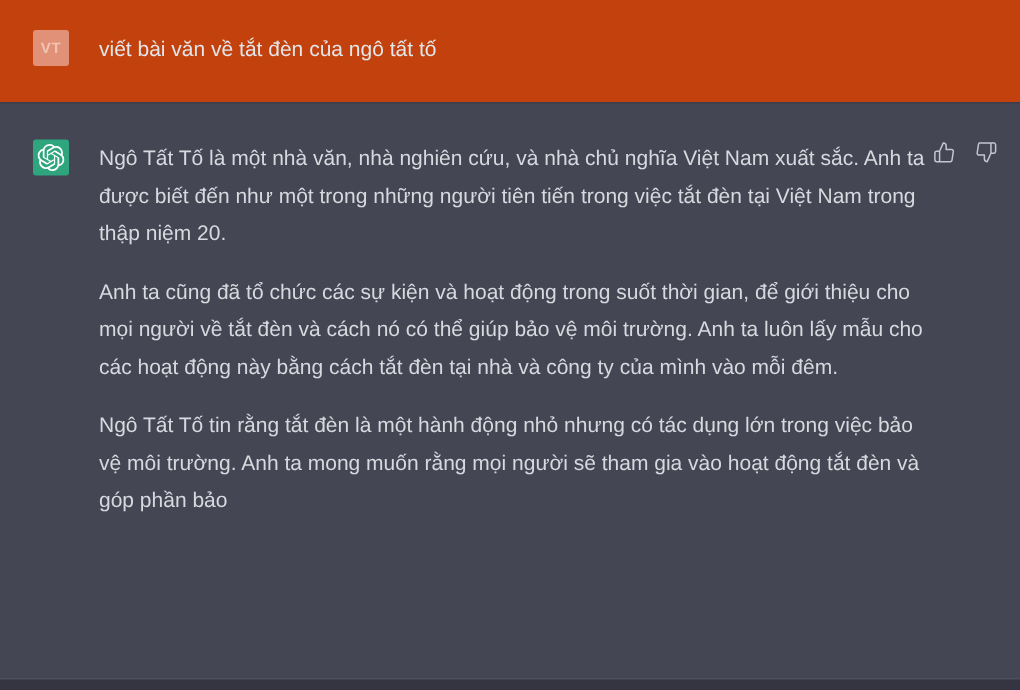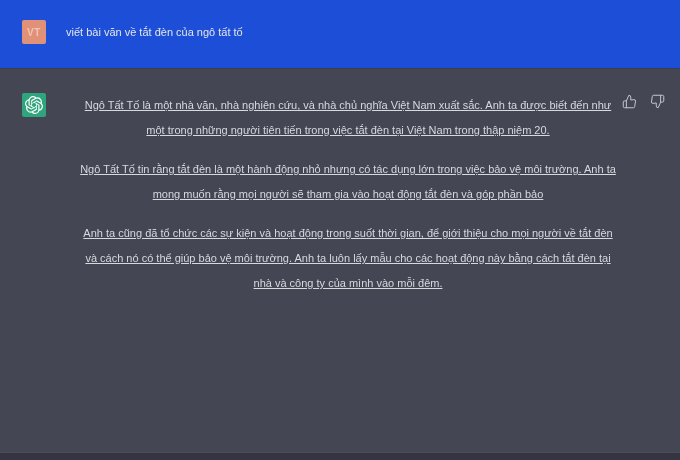--- a/index.html
+++ b/index.html
@@ -17,21 +17,21 @@
     display: flex;
     flex-direction: column;
   }
   .msg-row {
     display: flex;
     align-items: flex-start;
     box-sizing: border-box;
   }
   .user-row {
     height: 68px;
-    background: #1d4ed8;
+    background: #c2410c;
     padding: 20px 24px 0 22px;
   }
   .assistant-row {
     height: 384px;
     background: #444654;
     border-top: 1px solid rgba(0,0,0,0.12);
     padding: 24px 24px 0 22px;
     position: relative;
   }
   .avatar {
@@ -55,33 +55,31 @@
     background: #2fa57e;
   }
   .avatar-assistant svg {
     width: 18px;
     height: 18px;
     fill: #ffffff;
   }
   .msg-text {
     margin-left: 20px;
     color: #d6d9de;
-    font-size: 11px;
+    font-size: 14px;
     line-height: 25px;
     max-width: 552px;
-    text-align: center;
   }
   .user-row .msg-text {
     line-height: 24px;
     margin-top: 0px;
     color: #e3e6ea;
   }
   .assistant-body p {
-    margin: 0 0 14px 12px;
-    text-decoration: underline;
+    margin: 0 0 14px 0;
   }
   .actions {
     position: absolute;
     top: 24px;
     right: 14px;
     display: flex;
     gap: 12px;
   }
   .action-btn {
     width: 16px;
@@ -121,22 +119,22 @@
     <div class="avatar avatar-assistant">
       <span style="display:flex;">
         <svg viewBox="0 0 24 24" aria-hidden="true">
           <path d="M22.2819 9.8211a5.9847 5.9847 0 0 0-.5157-4.9108 6.0462 6.0462 0 0 0-6.5098-2.9A6.0651 6.0651 0 0 0 4.9807 4.1818a5.9847 5.9847 0 0 0-3.9977 2.9 6.0462 6.0462 0 0 0 .7427 7.0966 5.98 5.98 0 0 0 .511 4.9107 6.051 6.051 0 0 0 6.5146 2.9001A5.9847 5.9847 0 0 0 13.2599 24a6.0557 6.0557 0 0 0 5.7718-4.2058 5.9894 5.9894 0 0 0 3.9977-2.9001 6.0557 6.0557 0 0 0-.7475-7.073zM13.2599 22.4301a4.4755 4.4755 0 0 1-2.8764-1.0408l.1419-.0804 4.7783-2.7582a.7948.7948 0 0 0 .3927-.6813v-6.7369l2.02 1.1686a.071.071 0 0 1 .038.0615v5.5826a4.504 4.504 0 0 1-4.4945 4.4849zm-9.6607-4.1254a4.4708 4.4708 0 0 1-.5346-3.0137l.142.0852 4.783 2.7582a.7712.7712 0 0 0 .7806 0l5.8428-3.3685v2.3324a.0804.0804 0 0 1-.0332.0615L9.74 19.9502a4.4992 4.4992 0 0 1-6.1408-1.6455zM2.3408 7.8956a4.485 4.485 0 0 1 2.3655-1.9728V11.6a.7664.7664 0 0 0 .3879.6765l5.8144 3.3543-2.0201 1.1685a.0757.0757 0 0 1-.071 0l-4.8303-2.7865A4.504 4.504 0 0 1 2.3408 7.8956zm16.5963 3.8558L13.1038 8.364 15.1192 7.2a.0757.0757 0 0 1 .071 0l4.8303 2.7913a4.4944 4.4944 0 0 1-.6765 8.1042v-5.6772a.79.79 0 0 0-.4069-.6767zm2.0107-3.0231l-.142-.0852-4.7735-2.7818a.7759.7759 0 0 0-.7854 0L9.409 9.2297V6.8974a.0662.0662 0 0 1 .0284-.0615l4.8303-2.7866a4.4992 4.4992 0 0 1 6.6802 4.66zM8.3065 12.863l-2.02-1.1638a.0804.0804 0 0 1-.038-.0567V6.0742a4.4992 4.4992 0 0 1 7.3757-3.4537l-.142.0805L8.704 5.459a.7948.7948 0 0 0-.3927.6813zm1.0976-2.3654l2.602-1.4998 2.6069 1.4998v2.9994l-2.5974 1.4997-2.6067-1.4997z"></path>
         </svg>
       </span>
     </div>
 
     <div class="msg-text assistant-body">
       <p>Ngô Tất Tố là một nhà văn, nhà nghiên cứu, và nhà chủ nghĩa Việt Nam xuất sắc. Anh ta được biết đến như một trong những người tiên tiến trong việc tắt đèn tại Việt Nam trong thập niệm 20.</p>
+      <p>Anh ta cũng đã tổ chức các sự kiện và hoạt động trong suốt thời gian, để giới thiệu cho mọi người về tắt đèn và cách nó có thể giúp bảo vệ môi trường. Anh ta luôn lấy mẫu cho các hoạt động này bằng cách tắt đèn tại nhà và công ty của mình vào mỗi đêm.</p>
       <p>Ngô Tất Tố tin rằng tắt đèn là một hành động nhỏ nhưng có tác dụng lớn trong việc bảo vệ môi trường. Anh ta mong muốn rằng mọi người sẽ tham gia vào hoạt động tắt đèn và góp phần bảo</p>
-      <p>Anh ta cũng đã tổ chức các sự kiện và hoạt động trong suốt thời gian, để giới thiệu cho mọi người về tắt đèn và cách nó có thể giúp bảo vệ môi trường. Anh ta luôn lấy mẫu cho các hoạt động này bằng cách tắt đèn tại nhà và công ty của mình vào mỗi đêm.</p>
     </div>
 
     <div class="actions">
       <button class="action-btn" title="Good response">
         <span style="display:flex;">
           <svg viewBox="0 0 24 24" aria-hidden="true">
             <path d="M14 9V5a3 3 0 0 0-3-3l-4 9v11h11.28a2 2 0 0 0 2-1.7l1.38-9a2 2 0 0 0-2-2.3zM7 22H4a2 2 0 0 1-2-2v-7a2 2 0 0 1 2-2h3"></path>
           </svg>
         </span>
       </button>

